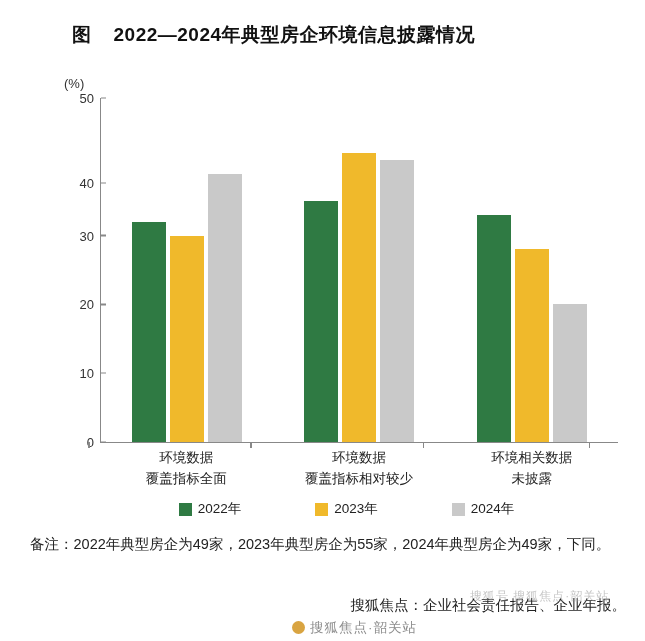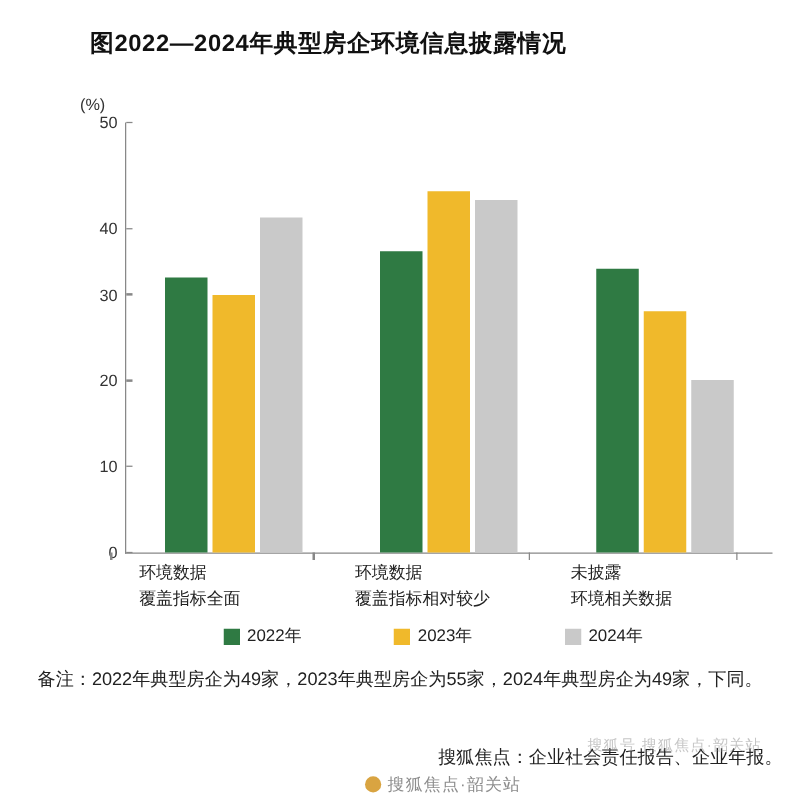--- a/index.html
+++ b/index.html
@@ -30,20 +30,21 @@
     font-weight: bold;
     font-size: 19px;
     letter-spacing: 0.5px;
     color: #111;
   }
   .title-label {
     font-weight: bold;
     font-size: 19px;
   }
   .title-text {
+    margin-left: 22px;
     font-weight: bold;
     font-size: 19px;
   }
   
   .chart-wrap {
     position: absolute;
     left: 22px;
     top: 72px;
     width: 600px;
     height: 400px;
@@ -107,21 +108,21 @@
   .xlabels {
     position: absolute;
     left: 78px;
     top: 376px;
     width: 518px;
     display: flex;
     justify-content: space-around;
   }
   .xlabel {
     width: 150px;
-    text-align: left;
+    text-align: center;
     font-size: 13.5px;
     line-height: 1.55;
     color: #222;
   }
   .xtickmark {
     position: absolute;
     bottom: -6px;
     width: 1.5px;
     height: 6px;
     background: #888;
@@ -248,22 +249,22 @@
     <div class="xlabels">
       <div class="xlabel">
         <div>环境数据</div>
         <div>覆盖指标全面</div>
       </div>
       <div class="xlabel">
         <div>环境数据</div>
         <div>覆盖指标相对较少</div>
       </div>
       <div class="xlabel">
+        <div>环境相关数据</div>
         <div>未披露</div>
-        <div>环境相关数据</div>
       </div>
     </div>
   </div>
 
   <div class="legend">
     <div class="legend-item">
       <span class="legend-swatch" style="background: rgb(47, 122, 67);"></span>
       <span>2022年</span>
     </div>
     <div class="legend-item">

